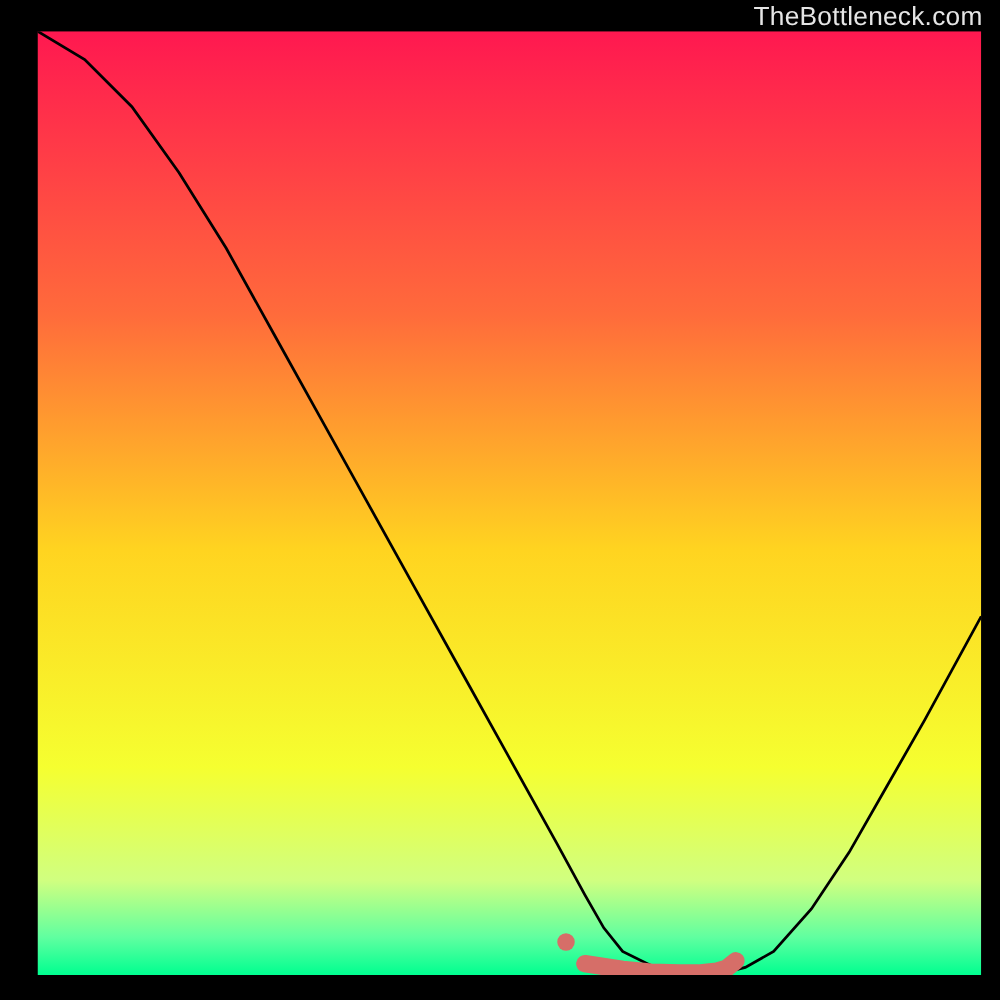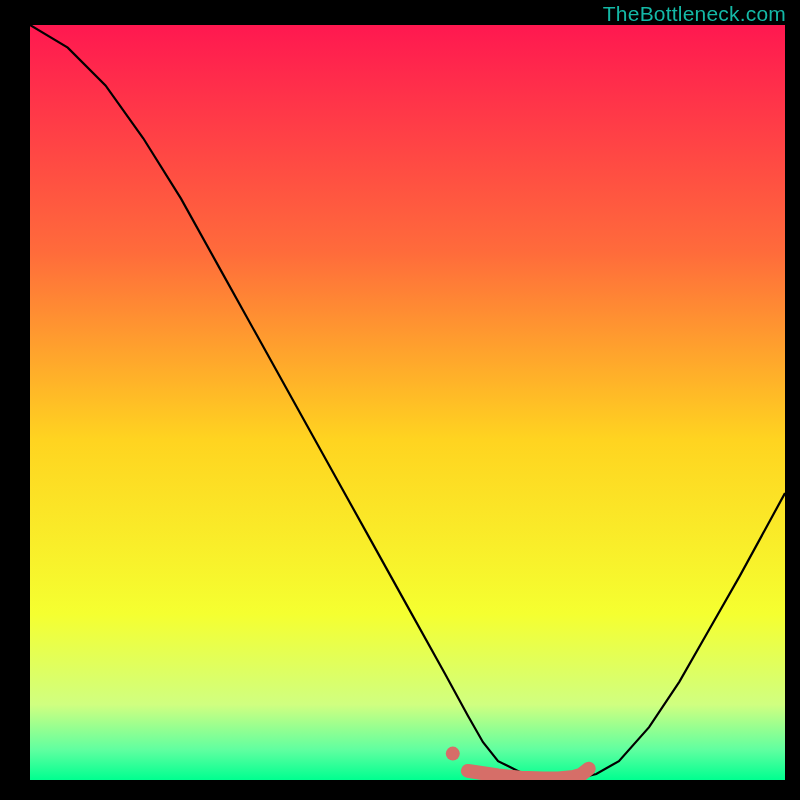--- a/index.html
+++ b/index.html
@@ -14,21 +14,21 @@
   .container {
     position: relative;
     width: 800px;
     height: 800px;
     background: #000;
   }
   .watermark {
     position: absolute;
     top: 2px;
     right: 14px;
-    color: #14b8a6;
+    color: #e5e5e5;
     font-size: 21px;
     font-weight: 500;
     letter-spacing: 0.2px;
     z-index: 10;
   }
   .plot-area {
     position: absolute;
     left: 30px;
     top: 25px;
     width: 755px;

